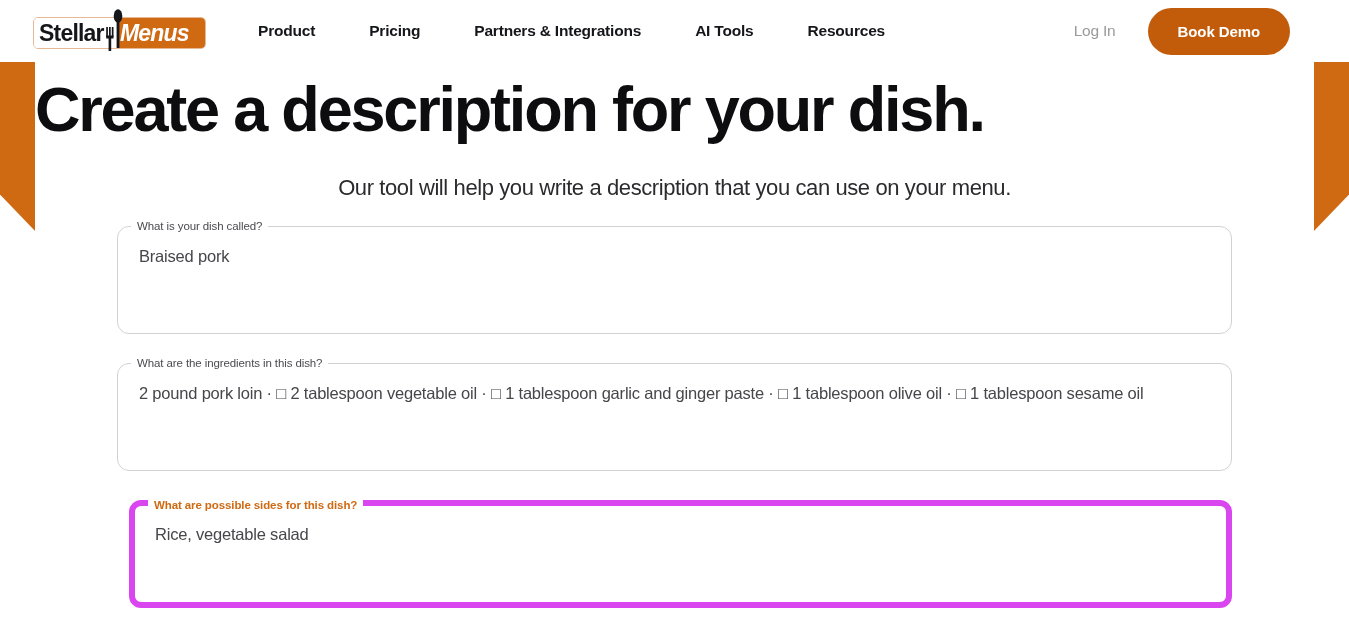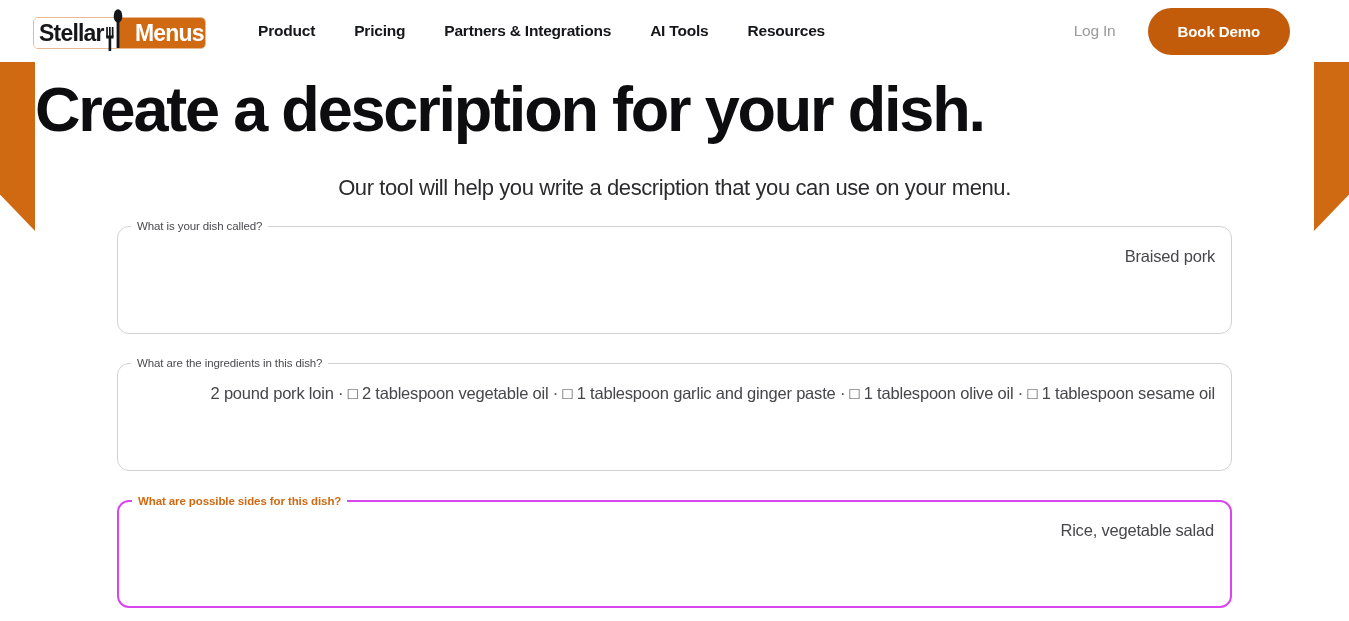--- a/index.html
+++ b/index.html
@@ -63,40 +63,41 @@
     padding-left: 5px;
   }
   .logo-right {
     flex: 1;
     background: #cf6a13;
     color: #ffffff;
     font-size: 23px;
     font-weight: 700;
     letter-spacing: -0.8px;
     line-height: 30px;
-    padding-left: 18px;
+    padding-left: 3px;
+    font-style: italic;
   }
   .logo-utensils {
     position: absolute;
     left: 68px;
     top: 0px;
     width: 26px;
     height: 46px;
     pointer-events: none;
   }
 
   
   .nav {
     position: absolute;
     left: 258px;
     top: 0;
     height: 62px;
     display: flex;
     align-items: center;
-    gap: 39px;
+    gap: 54px;
   }
   .nav-item {
     font-size: 15.5px;
     font-weight: 700;
     color: #15161a;
     letter-spacing: -0.2px;
     white-space: nowrap;
     cursor: pointer;
   }
 
@@ -184,24 +185,24 @@
   .field {
     position: relative;
     margin-bottom: 29px;
   }
   .field-box {
     position: relative;
     border: 1px solid #d0d2d6;
     border-radius: 12px;
     height: 108px;
     background: #ffffff;
-    text-align: right;
   }
   .field.focused .field-box {
-    border: 2px solid #d946ef;
+    border: 6px solid #d946ef;
+    margin-left: 12px;
   }
   .field-legend {
     position: absolute;
     left: 13px;
     top: -7px;
     background: #ffffff;
     padding: 0 6px;
     font-size: 11.5px;
     color: #4b4b50;
     letter-spacing: -0.1px;

